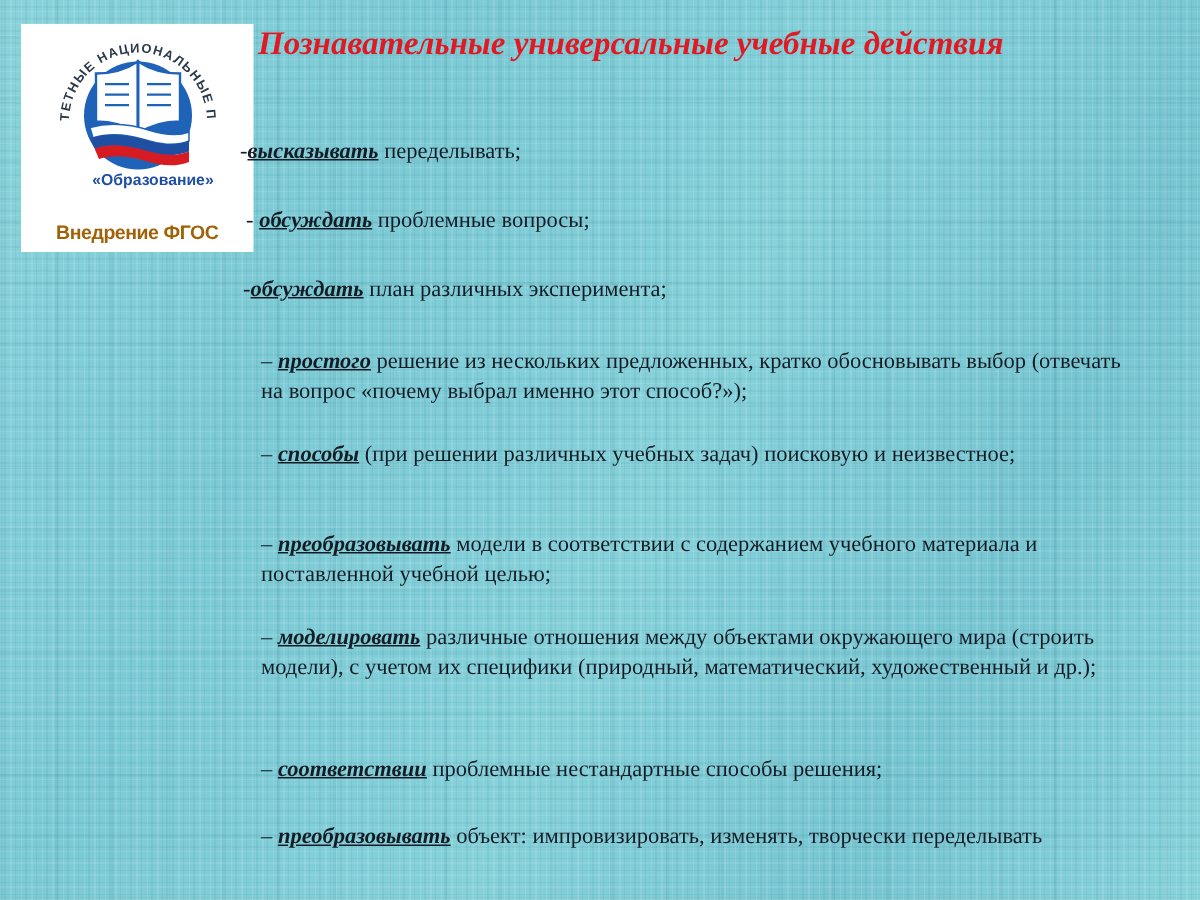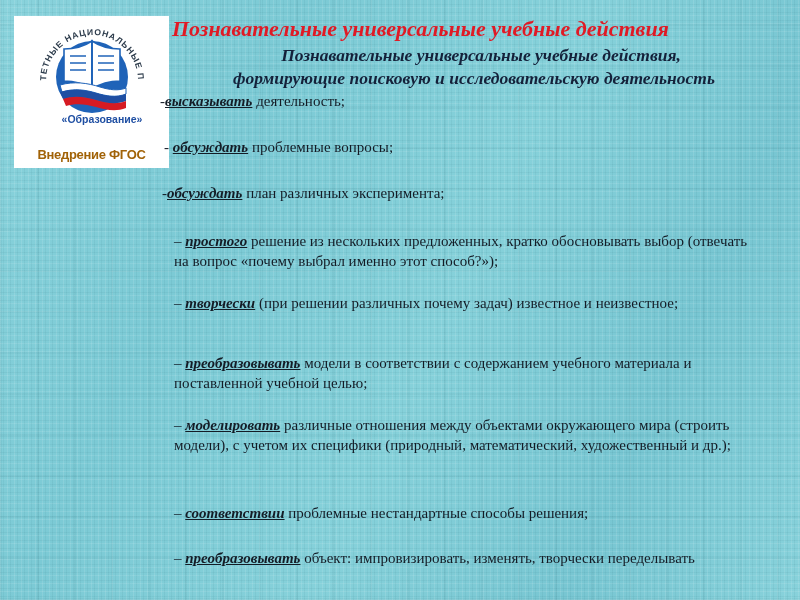--- a/index.html
+++ b/index.html
@@ -185,45 +185,41 @@
       </g>
 
       <text x="72" y="104" font-family="Liberation Sans, DejaVu Sans, sans-serif" font-size="10.5" font-weight="bold" fill="#1f4fa3" text-anchor="middle">«Образование»</text>
     </svg>
 
     <div class="logo-bottom-text">Внедрение ФГОС</div>
   </div>
 
   <div class="title-main">Познавательные универсальные учебные действия</div>
 
-  <div class="title-sub">
-    <span class="l1">Познавательные универсальные учебные действия,</span>
-    <span class="l2">формирующие поисковую и исследовательскую  деятельность</span>
-  </div>
 
   <div class="body-list">
 
     <p class="g1">
-      <span>-</span><span class="kw">высказывать</span><span> деятельность;</span>
+      <span>-</span><span class="kw">высказывать</span><span> переделывать;</span>
     </p>
 
     <p class="g2">
       <span>- </span><span class="kw">обсуждать</span><span> проблемные вопросы;</span>
     </p>
 
     <p class="g3">
       <span>-</span><span class="kw">обсуждать</span><span> план различных эксперимента;</span>
     </p>
 
     <p class="g4">
       <span>– </span><span class="kw">простого</span><span> решение из нескольких предложенных, кратко обосновывать выбор (отвечать на вопрос «почему выбрал именно этот способ?»);</span>
     </p>
 
     <p class="g5">
-      <span>– </span><span class="kw">творчески</span><span> (при решении различных почему задач) известное и неизвестное;</span>
+      <span>– </span><span class="kw">способы</span><span> (при решении различных учебных задач) поисковую и неизвестное;</span>
     </p>
 
     <p class="g6">
       <span>– </span><span class="kw">преобразовывать</span><span> модели в соответствии с содержанием учебного материала и поставленной учебной целью;</span>
     </p>
 
     <p class="g7">
       <span>– </span><span class="kw">моделировать</span><span> различные отношения между объектами окружающего мира (строить модели), с учетом их специфики (природный, математический, художественный и др.);</span>
     </p>
 

